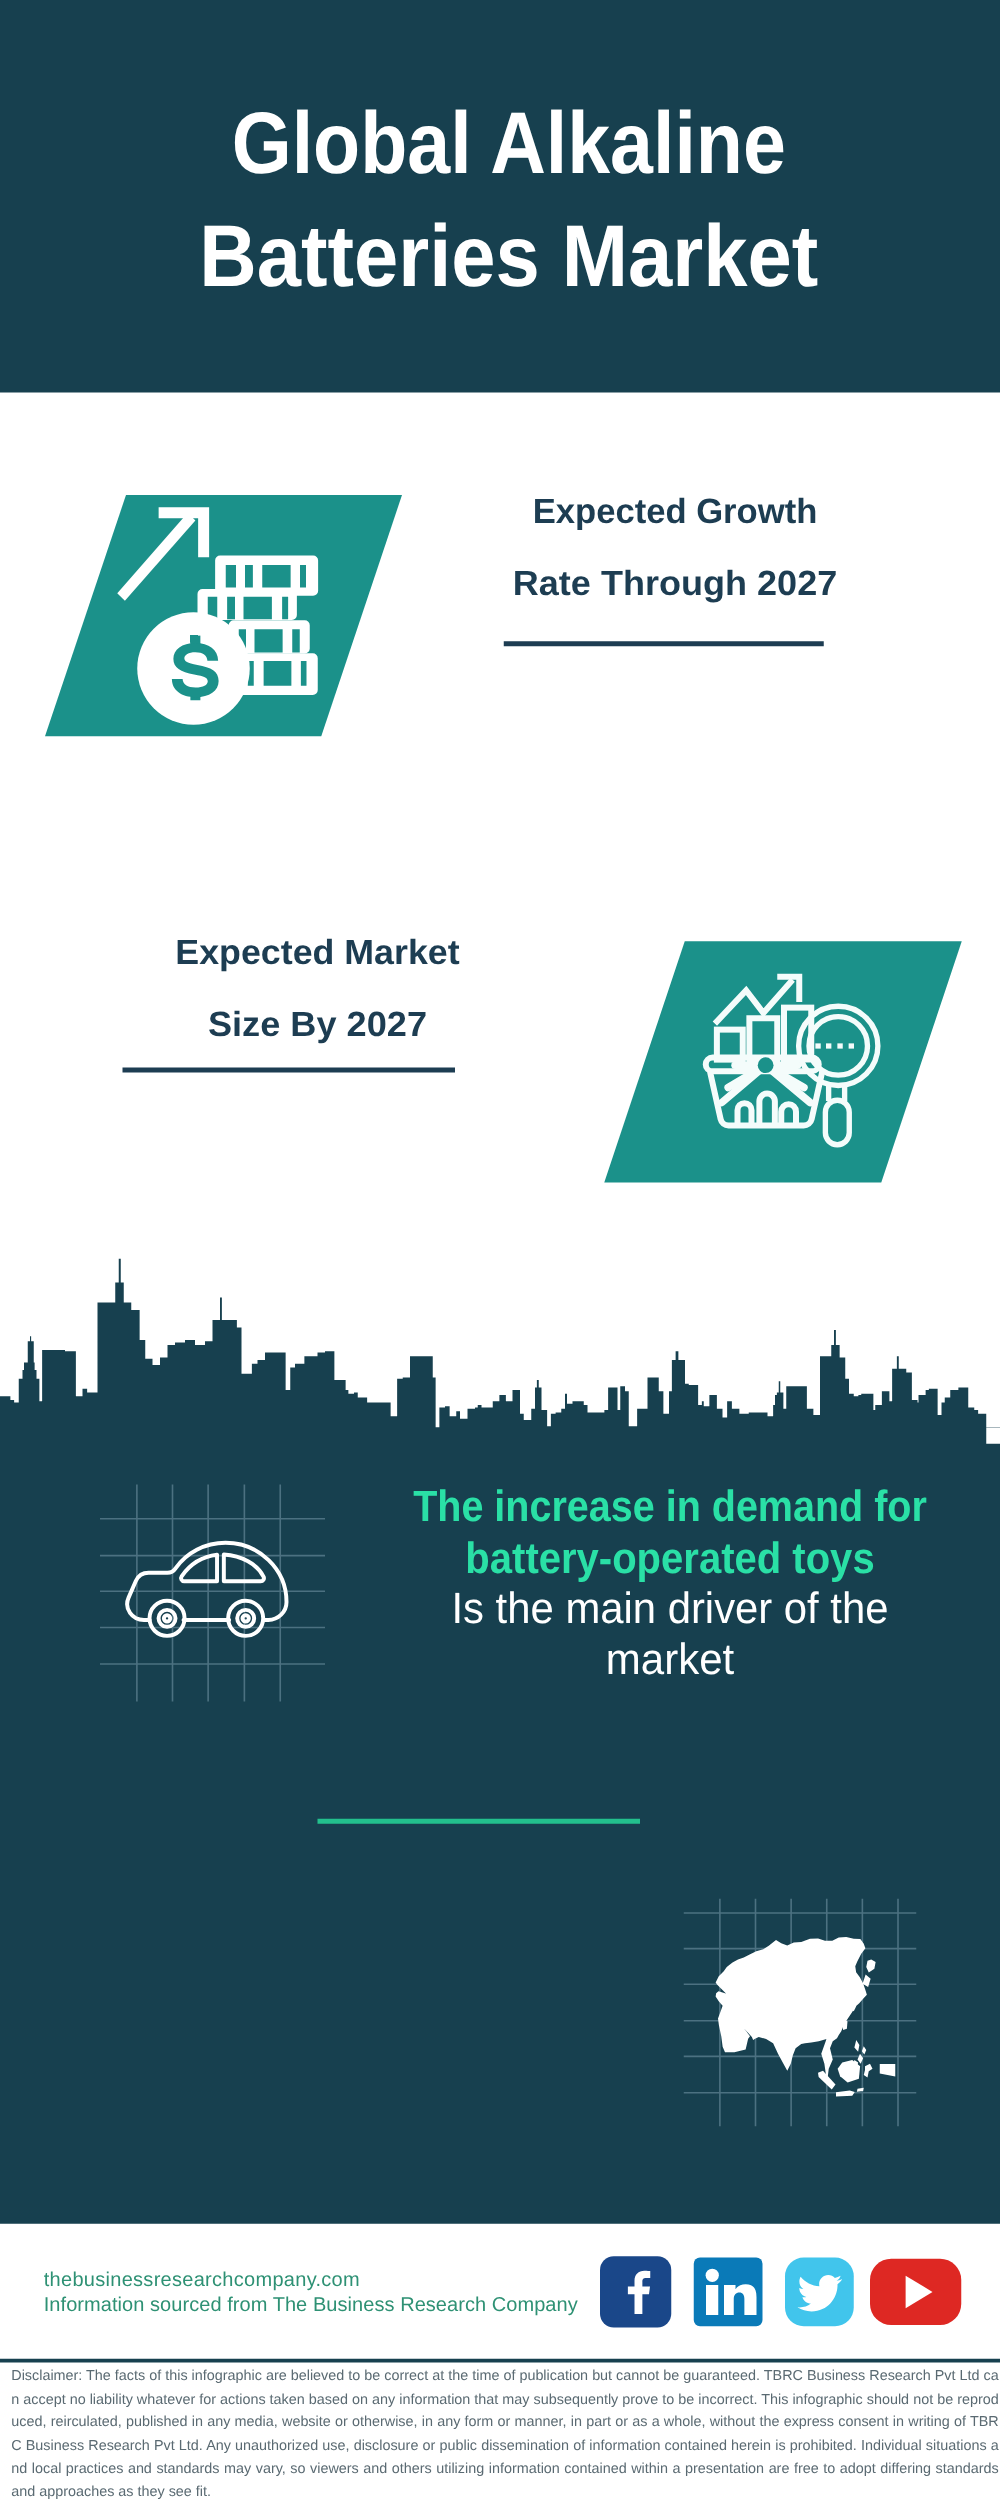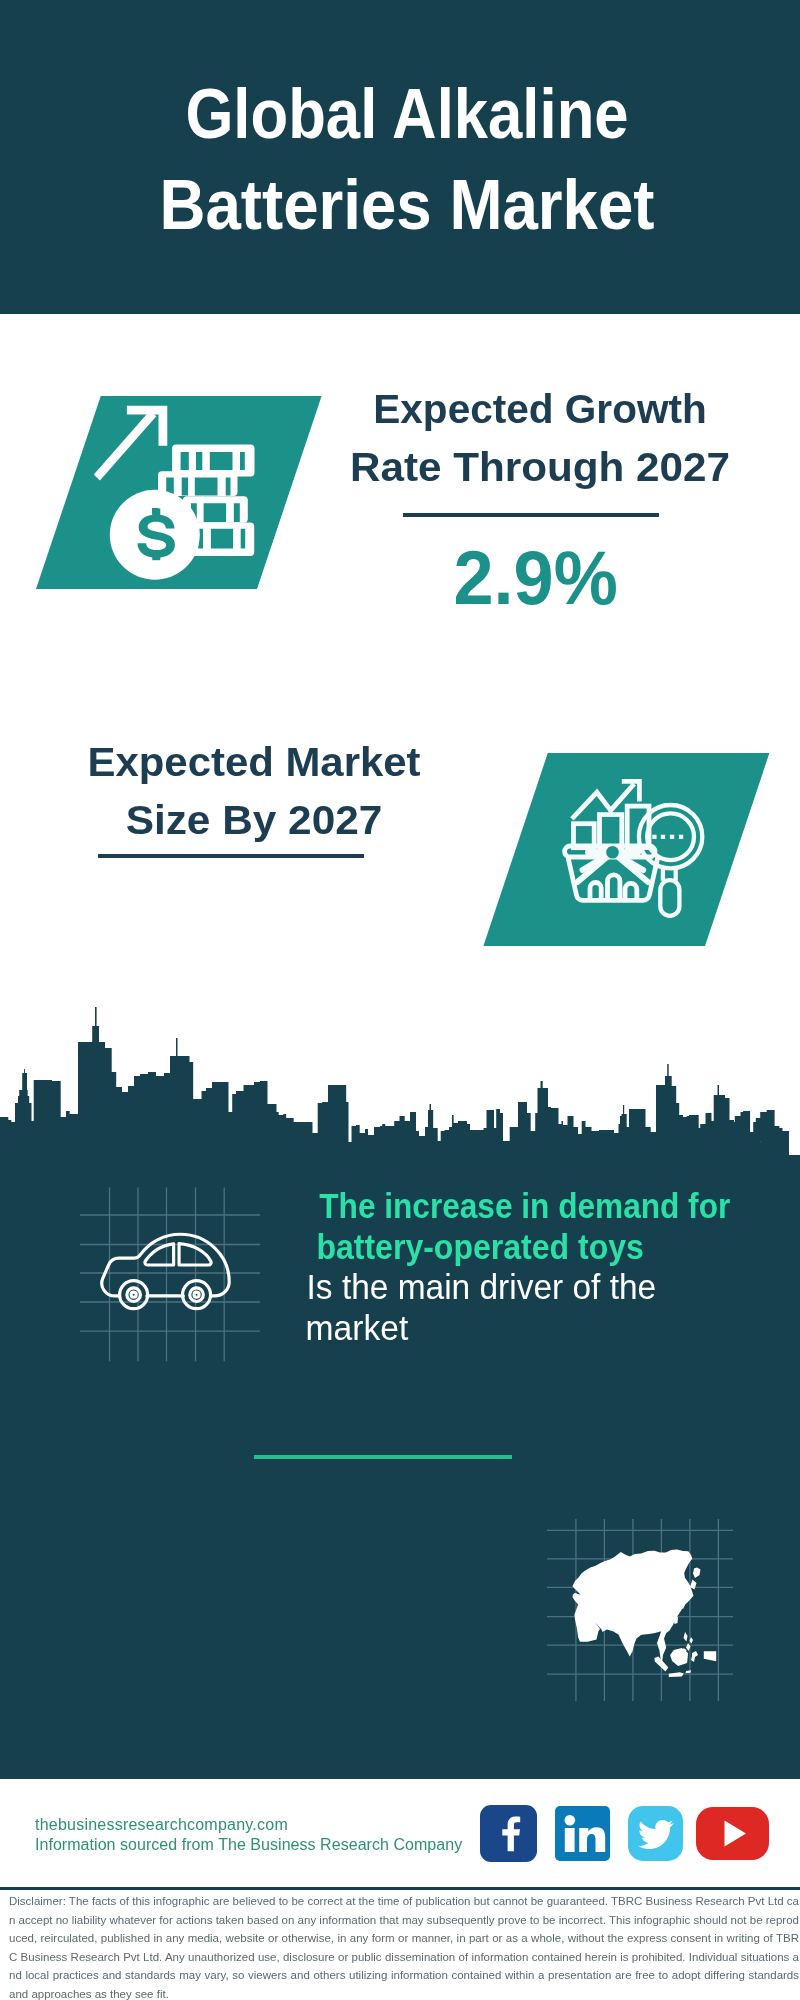--- a/index.html
+++ b/index.html
@@ -10,31 +10,31 @@
   .header{position:absolute;left:0;top:0;width:800px;height:314px;background:#17404f;}
   .title{position:absolute;left:0;width:800px;text-align:center;color:#fff;
       font-size:70px;font-weight:bold;line-height:91px;}
   .title span{display:block;}
   .title .l1{transform:scaleX(.881);}
   .title .l2{transform:scaleX(.909);}
 
   
   .para{position:absolute;}
   .statblock{position:absolute;text-align:center;}
-  .stat-head{color:#1d3d52;font-weight:bold;font-size:41px;line-height:58px;}
+  .stat-head{color:#1d3d52;font-weight:bold;font-size:28px;line-height:58px;}
   .stat-head span{display:block;}
   .stat-rule{position:absolute;height:4px;background:#1d3d52;}
   .stat-val{position:absolute;color:#1b918a;font-weight:bold;font-size:76px;line-height:76px;width:100%;text-align:center;}
 
   
   .body-dark{position:absolute;left:0;width:800px;background:#17404f;}
   .skyline{position:absolute;left:0;display:block;}
 
   
-  .callout{position:absolute;text-align:left;color:#fff;font-size:35px;line-height:40.5px;}
+  .callout{position:absolute;text-align:center;color:#fff;font-size:35px;line-height:40.5px;}
   .callout b{color:#2ae0a6;font-weight:bold;}
   .ln{display:block;}
   .s903{transform:scaleX(.903)}.s915{transform:scaleX(.915)}.s956{transform:scaleX(.956)}.s960{transform:scaleX(.960)}.s1043{transform:scaleX(1.043)}.s1085{transform:scaleX(1.085)}.s1087{transform:scaleX(1.087)}
   .mid-rule{position:absolute;height:4px;background:#23c08d;}
 
   
   .src{position:absolute;color:#2e9174;font-size:16px;line-height:20px;}
   .social{position:absolute;display:flex;align-items:center;}
   .social .si{position:relative;display:block;}
   .disclaimer{position:absolute;color:#5a6a72;font-size:11.5px;line-height:18.5px;text-align:justify;word-break:break-all;}
@@ -80,21 +80,20 @@
       <path d="M126.3,122.4 c-10.8,0 -17.6,5.4 -17.6,12.6 c0,7.2 5.7,10.6 16.6,12.5 c8.2,1.4 10.9,2.7 10.9,5.5 c0,3 -3.5,5 -9.8,5 c-6.4,0 -10.2,-2.6 -10.3,-6.8 h-8.6 c0.1,9.1 7.9,14.5 18.9,14.5 c11.2,0 18.5,-5.1 18.5,-13 c0,-7.7 -5.9,-10.8 -17,-12.8 c-8.2,-1.4 -10.4,-2.8 -10.4,-5.3 c0,-2.8 3.2,-4.9 8.8,-4.9 c6,0 9.5,2.7 9.6,6.8 h8.6 c-0.1,-8.6 -7.4,-14.1 -18.2,-14.1 Z"></path>
     </g>
   </svg>
 
   <div class="statblock" style="left:332px;top:380px;width:416px">
     <div class="stat-head">
       <span style="transform:scaleX(.989)">Expected Growth</span>
       <span style="transform:scaleX(1.03)">Rate Through 2027</span>
     </div>
     <div class="stat-rule" style="left:71px;top:133px;width:256px"></div>
-    <div class="stat-val" style="top:160px;left:-4px"><span style="display:inline-block;transform:scaleX(.948)">2.9%</span></div>
   </div>
 
   <svg class="para" style="left:478px;top:749px" width="300" height="202" viewBox="0 0 300 202">
     <polygon points="69.8,4 291.4,4 227,197 5.4,197" fill="#1b918a"></polygon>
     <g fill="none" stroke="#f4fcfb" stroke-width="4.8" stroke-linecap="butt" stroke-linejoin="miter">
 
       <polyline points="93.9,69.9 118.9,43.3 132.7,61.4 156.1,34.8"></polyline>
 
       <path d="M143.8,32.4 h17.6 v20.1"></path>
 

